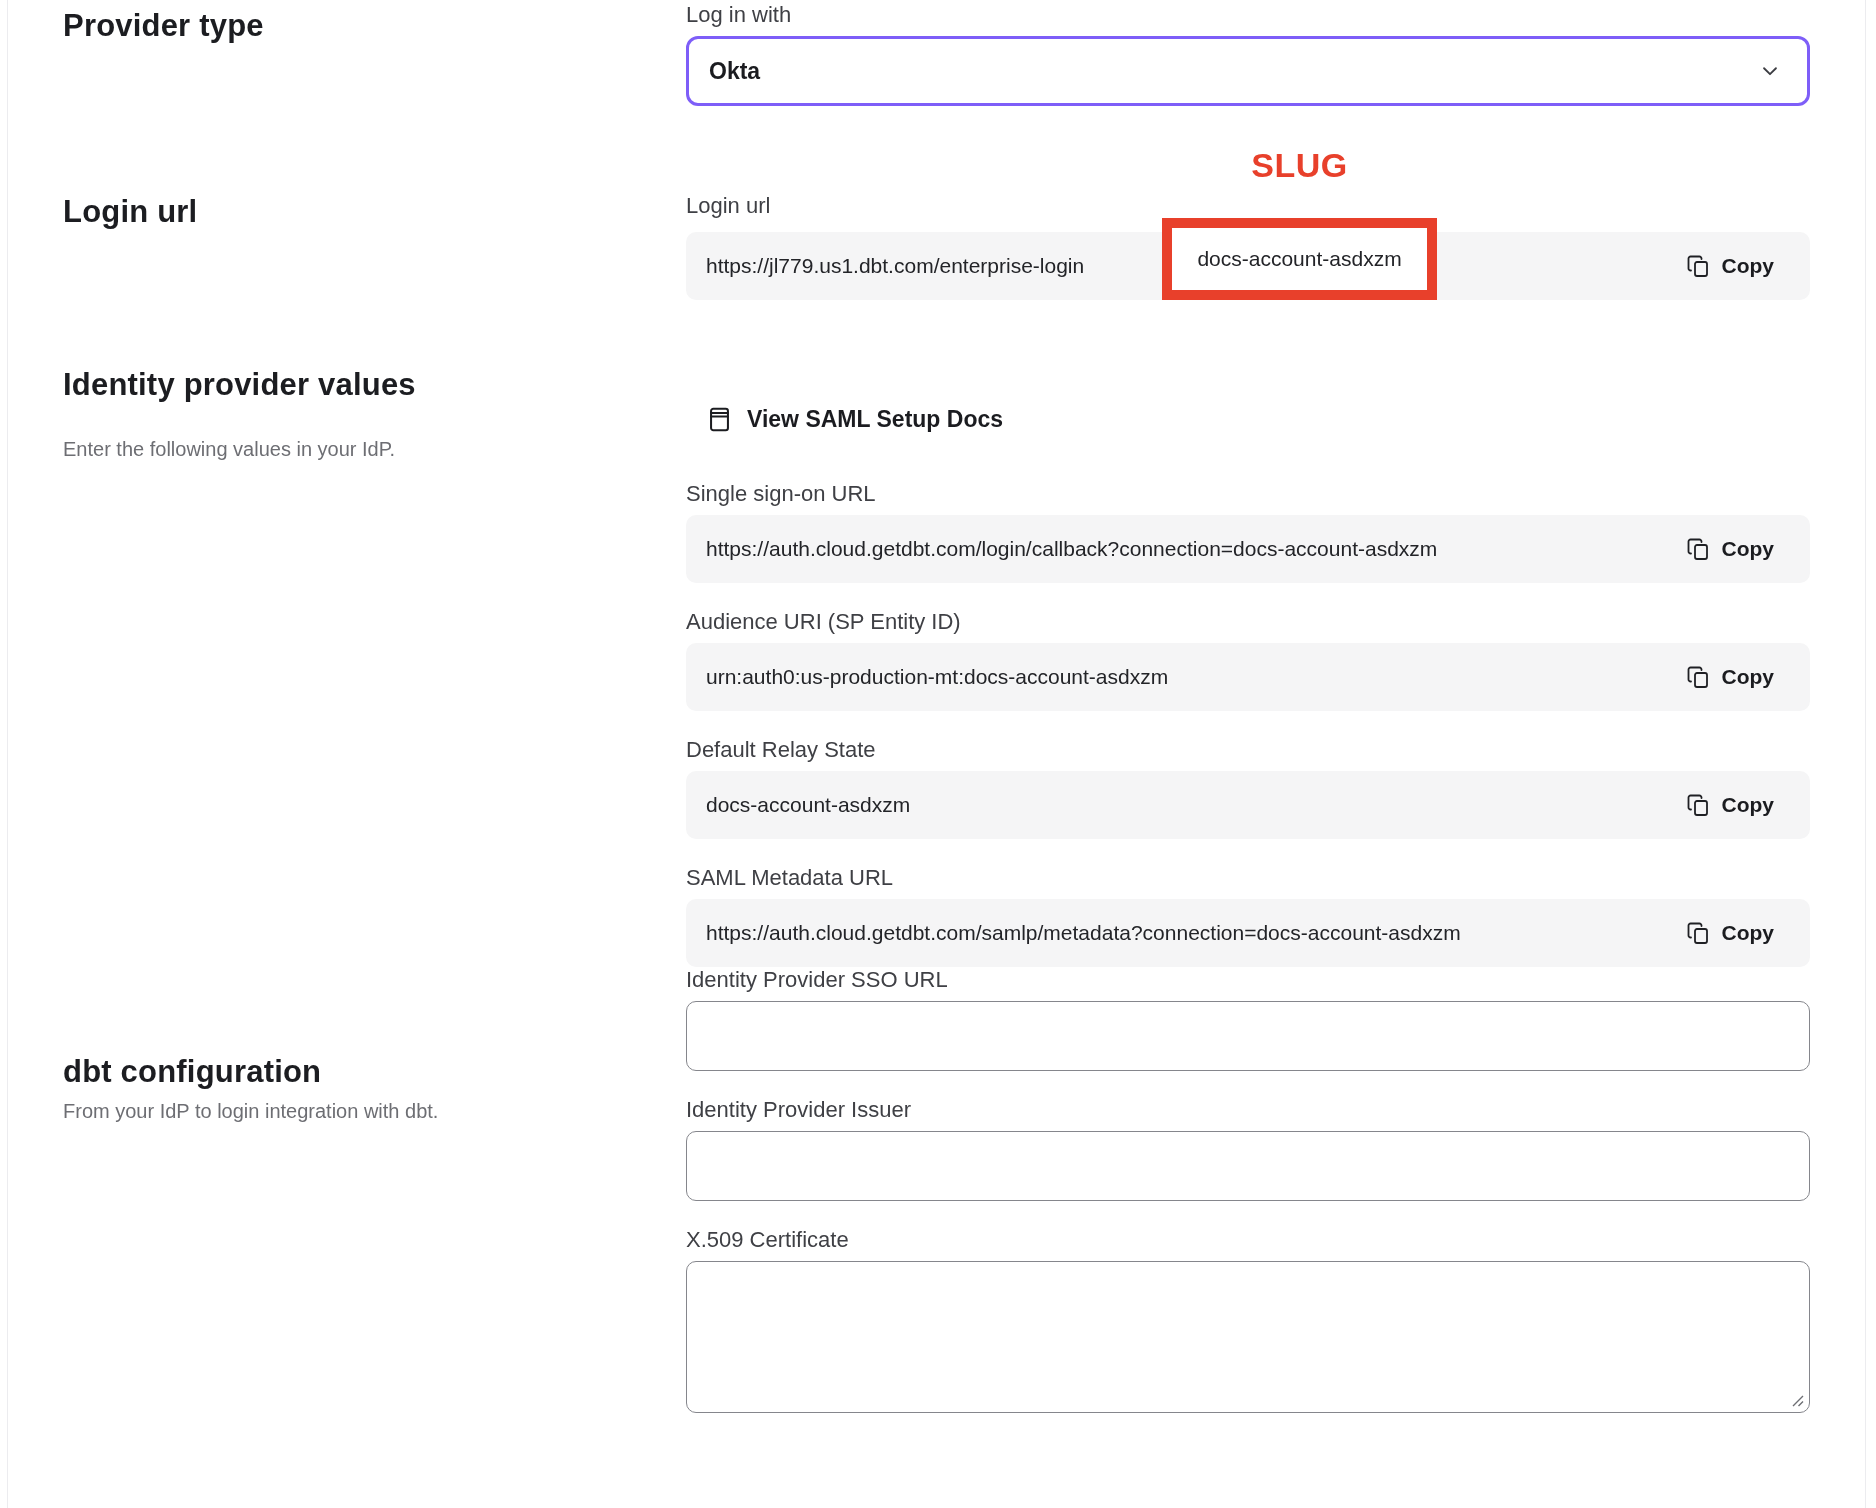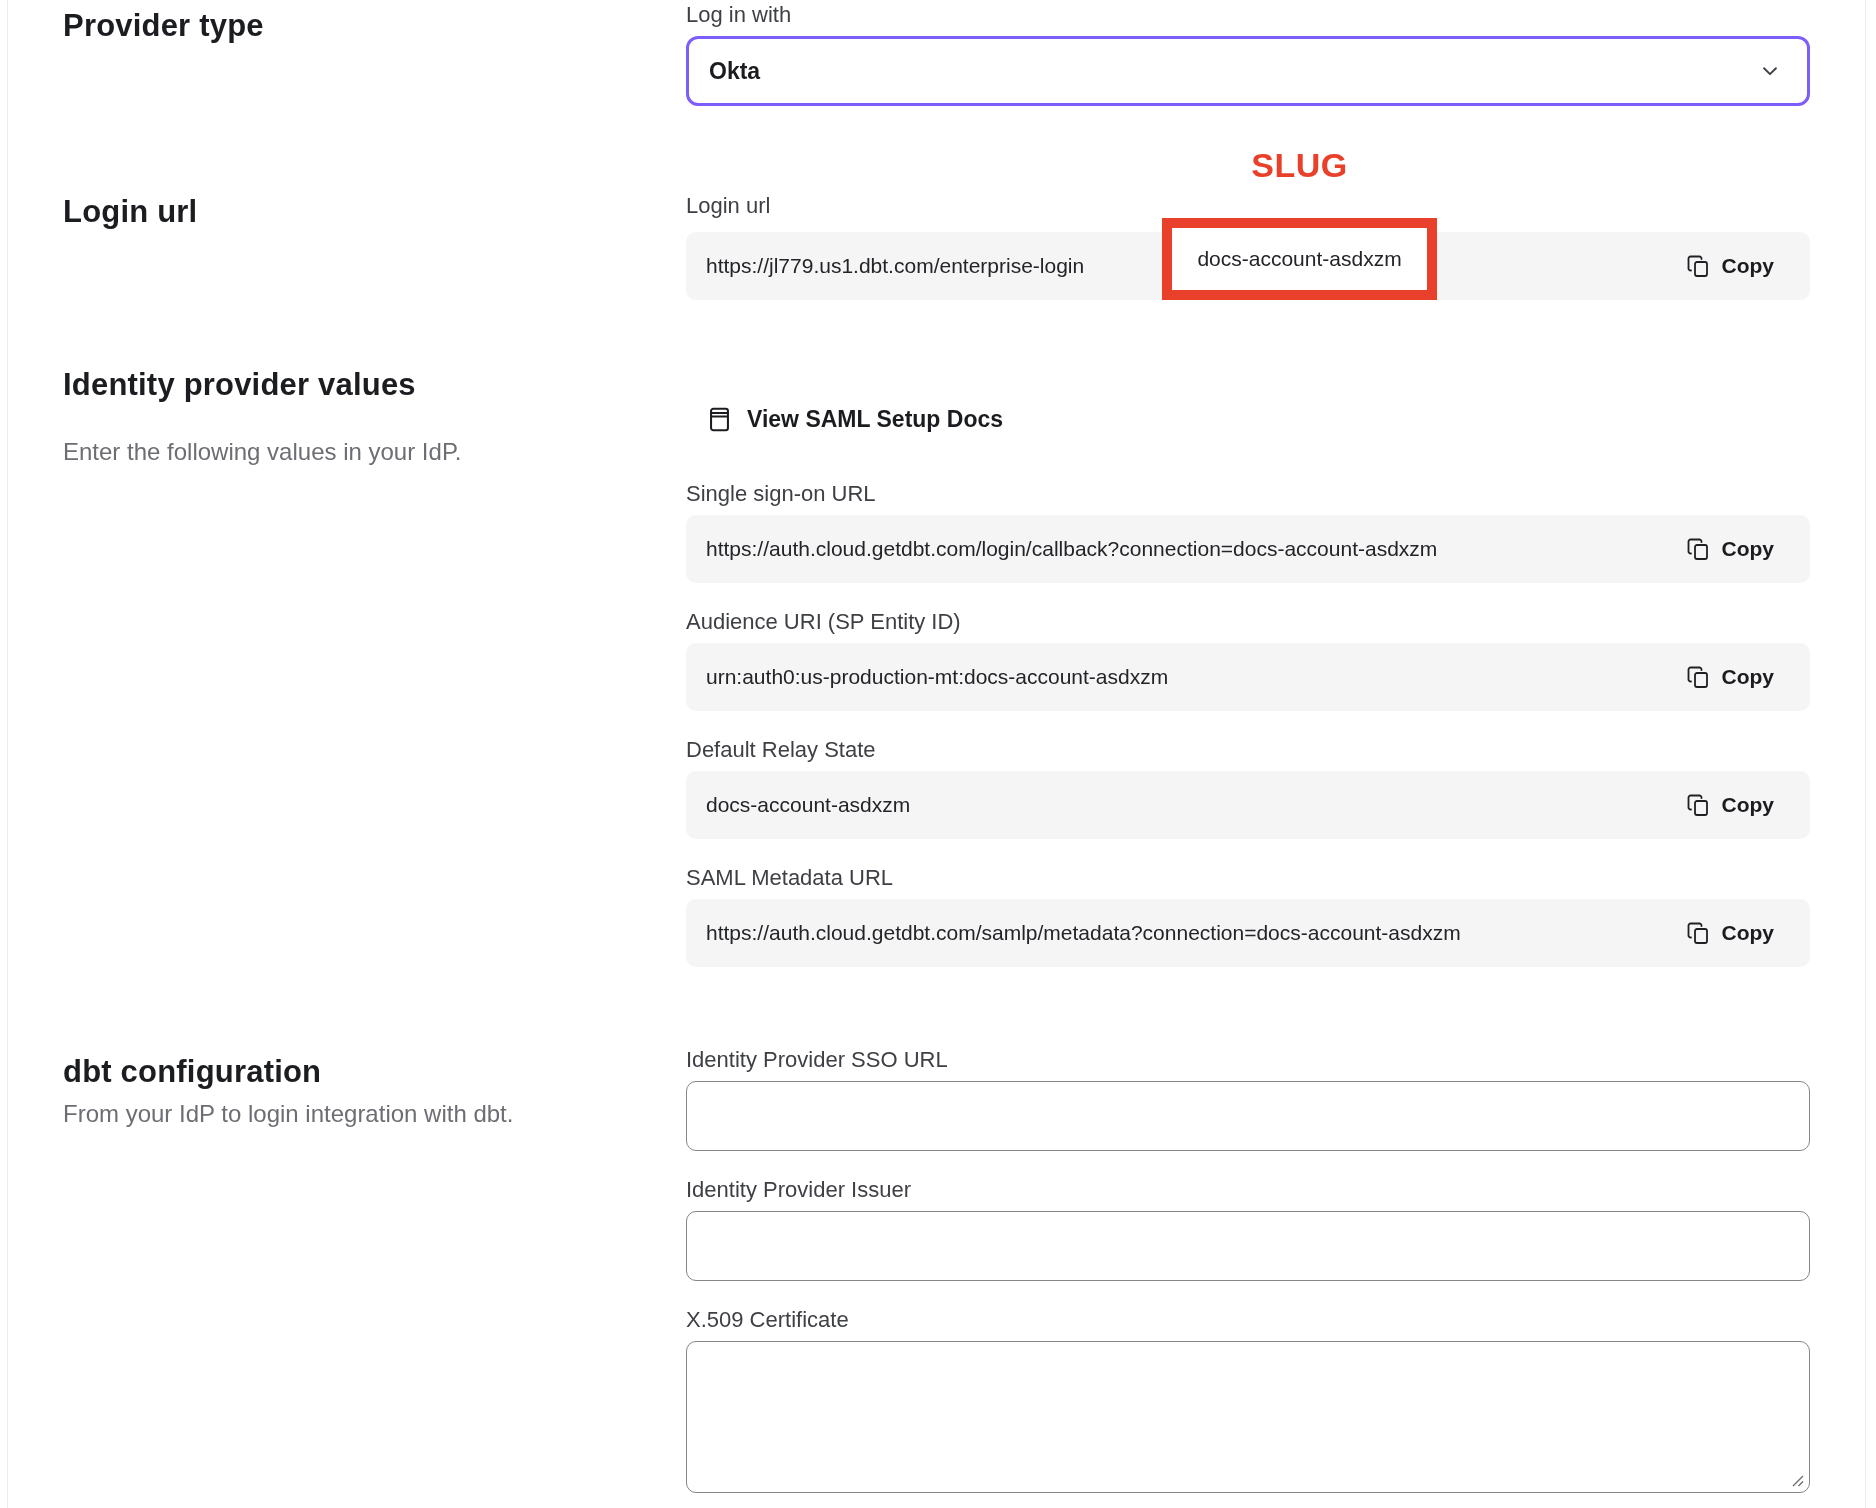--- a/index.html
+++ b/index.html
@@ -8,33 +8,33 @@
     background:#ffffff;color:#232428;
     font-family:"Liberation Sans", sans-serif;
   }
   .edge{position:absolute;top:0;bottom:0;width:1px;background:#ececef;}
   .edge-left{left:7px;}
   .edge-right{left:1865px;}
 
   
   .left-col{position:absolute;left:63px;top:0;width:560px;}
   .lh{position:absolute;margin:0;font-size:31px;font-weight:700;color:#1c1d21;letter-spacing:.2px;}
-  .lsub{position:absolute;margin:0;font-size:24px;font-weight:400;color:#6d6e73;}
+  .lsub{position:absolute;margin:0;font-size:20px;font-weight:400;color:#6d6e73;}
   .lh-provider{top:8px;}
   .lh-login{top:194px;}
   .lh-idp{top:367px;}
   .lsub-idp{top:438px;}
   .lh-dbt{top:1054px;}
   .lsub-dbt{top:1100px;}
 
   
   .right-col{position:absolute;left:686px;top:0;width:1124px;}
   .flabel{font-size:22px;font-weight:400;color:#3f4045;line-height:26px;}
   .mt2{margin-top:2px;}  .mt8{margin-top:8px;}   .mt13{margin-top:13px;}
-  .mt26{margin-top:26px;}.mt48{margin-top:48px;} .mt80{margin-top:80px;}
+  .mt26{margin-top:26px;}.mt48{margin-top:48px;} .mt80{}
   .mt87{margin-top:87px;}.mt106{margin-top:106px;}
 
   .select{
     margin-top:8px;height:70px;box-sizing:border-box;background:#fff;
     border:3px solid #7e5ef8;border-radius:12px;
     display:flex;align-items:center;justify-content:space-between;
     padding:0 26px 0 20px;cursor:pointer;text-align:center;
   }
   .select-value{font-size:23px;font-weight:700;color:#1b1c20;}
   .chevron{color:#3c3d42;flex:0 0 auto;}

